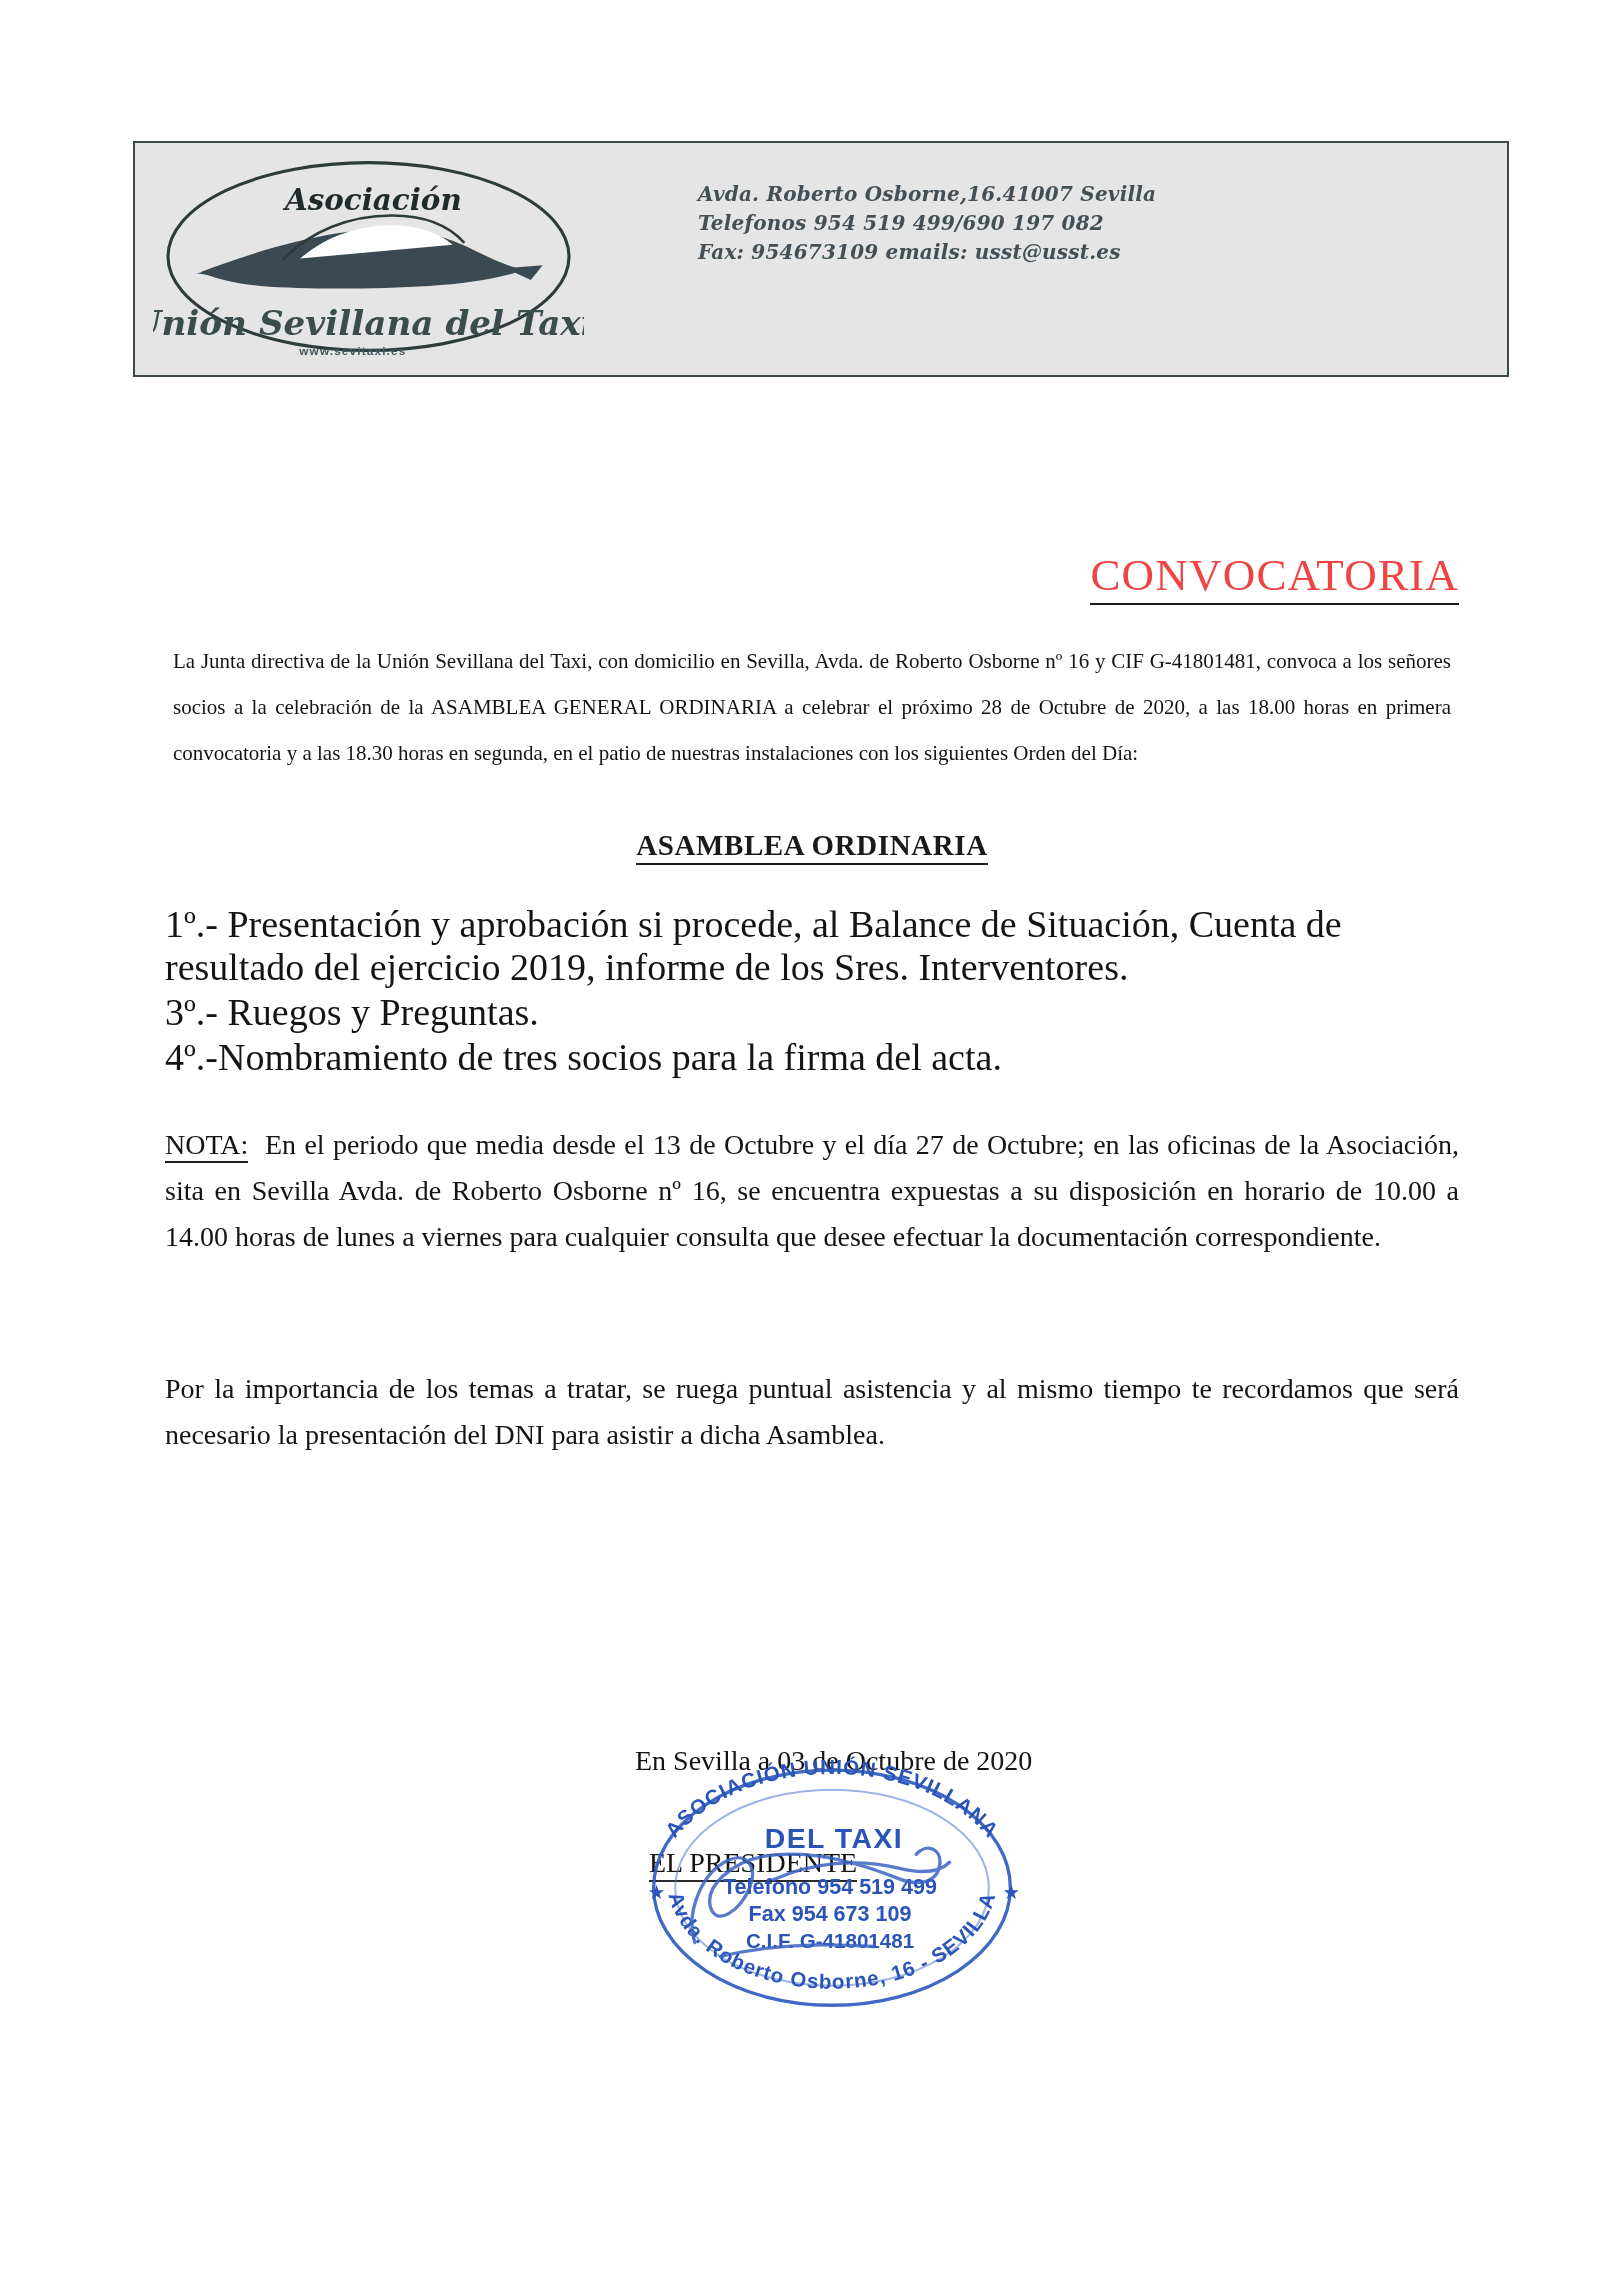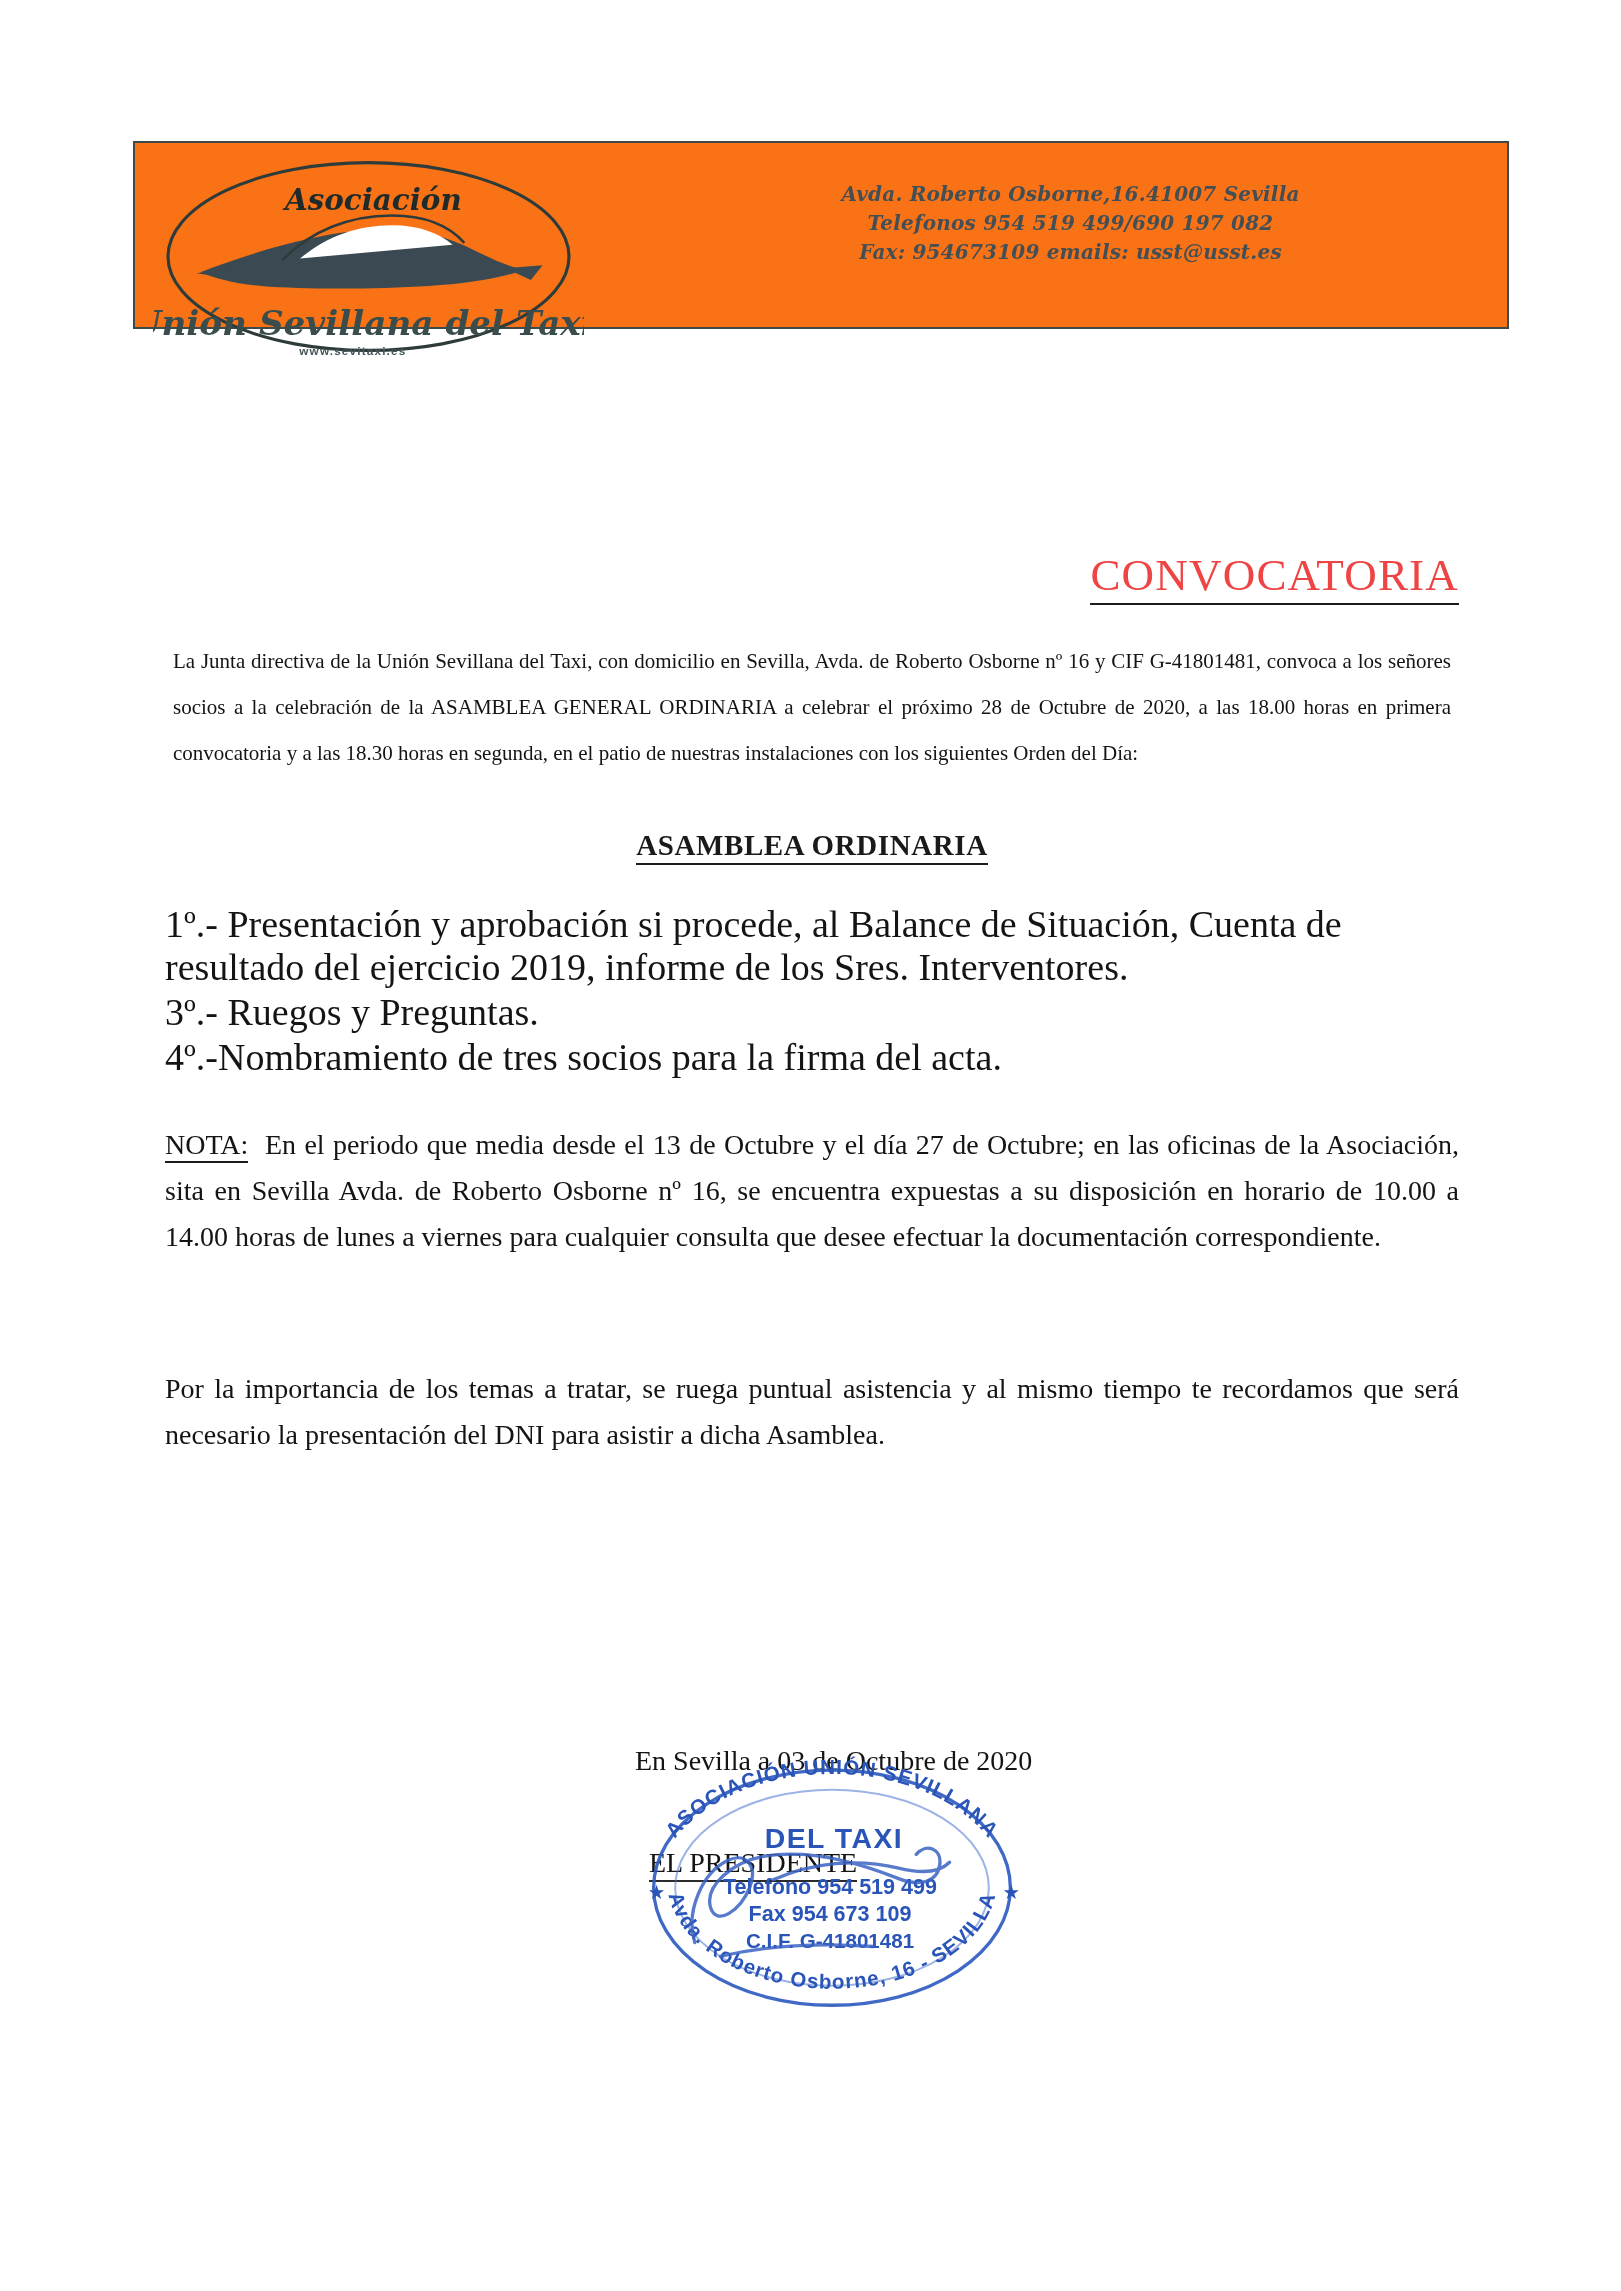--- a/index.html
+++ b/index.html
@@ -22,25 +22,24 @@
     inset: 0;
     background: #ffffff;
   }
 
   
   #letterhead {
     position: absolute;
     left: 133px;
     top: 141px;
     width: 1376px;
-    height: 188px;
+    height: 236px;
     border: 2.9px solid #3c4a4a;
     box-sizing: border-box;
-    background: #f97316;
-    text-align: center;
+    background: #e5e5e5;
   }
 
   
   #logo-wrap {
     position: absolute;
     left: 17.6px;
     top: 3.9px;
     width: 431px;
     height: 223px;
   }

